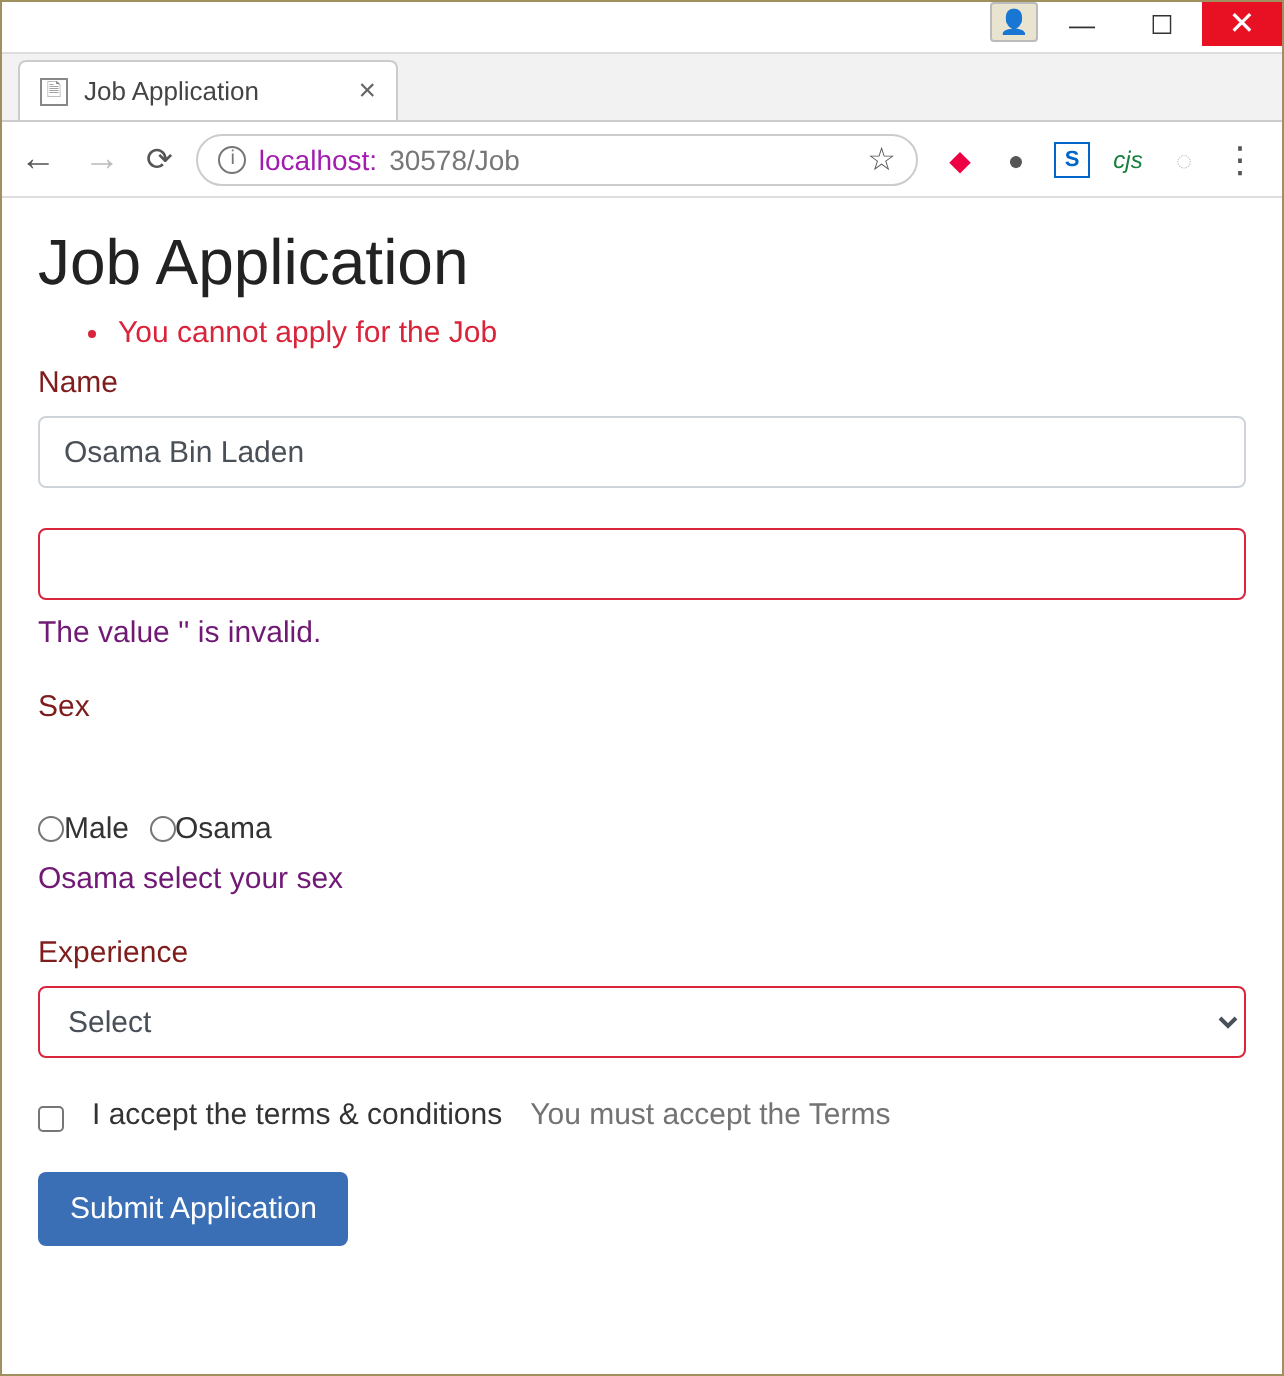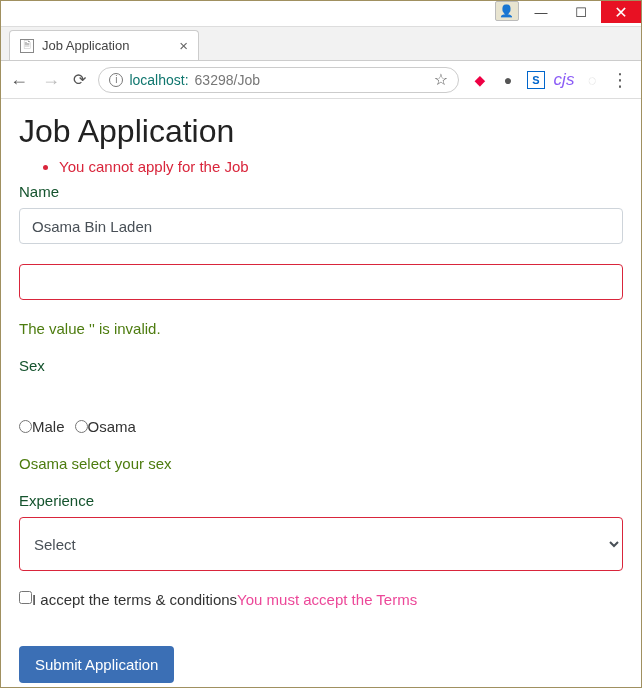--- a/index.html
+++ b/index.html
@@ -128,21 +128,21 @@
       width: 14px;
       height: 14px;
       border: 1px solid #777;
       border-radius: 50%;
       font-size: 10px;
       display: flex;
       align-items: center;
       justify-content: center;
       color: #777;
     }
-    .url-host { color: #0f766e; }
+    .url-host { color: #a21caf; }
     .url-path { color: #777; }
     .url-star { margin-left: auto; font-size: 16px; color: #555; }
     .ext-icons {
       display: flex;
       gap: 10px;
       align-items: center;
       padding-right: 4px;
     }
     .ext-icon { width: 18px; height: 18px; display:flex; align-items:center; justify-content:center; font-size:14px; }
     .menu-dots { font-size: 18px; color: #555; }
@@ -166,69 +166,68 @@
     .errlist li {
       color: #d9253b;
       font-size: 15px;
     }
     .form-group {
       margin-bottom: 20px;
     }
     .label {
       display: block;
       font-size: 15px;
-      color: #14532d;
+      color: #7f1d1d;
       margin-bottom: 8px;
     }
     .input {
       width: 100%;
       height: 36px;
       border: 1px solid #ced4da;
       border-radius: 4px;
       padding: 0 12px;
       font-size: 15px;
       color: #495057;
     }
     .input.invalid, .select.invalid {
       border-color: #d9253b;
     }
     .field-error {
-      color: #4d7c0f;
-      font-size: 15px;
-      margin-top: 20px;
+      color: #701a75;
+      font-size: 15px;
+      margin-top: 8px;
     }
     .radio-row {
       display: flex;
       gap: 2px;
       align-items: flex-start;
       font-size: 15px;
       color: #333;
       margin-top: 44px;
     }
     .radio-row label { margin-right: 8px; display:flex; align-items:center; }
     .select {
       width: 100%;
-      height: 54px;
+      height: 36px;
       border: 1px solid #ced4da;
       border-radius: 4px;
       padding: 0 10px;
       font-size: 15px;
       color: #495057;
       background: #fff;
     }
     .check-row {
       display: flex;
-      align-items: flex-start;
-      gap: 0;
+      align-items: flex-end;
+      gap: 14px;
       font-size: 15px;
       color: #333;
     }
-    .check-error { color: #ec4899; }
+    .check-error { color: #737373; }
     .btn {
-      margin-top: 18px;
       background: #3b6fb5;
       color: #fff;
       border: none;
       border-radius: 4px;
       padding: 10px 16px;
       font-size: 15px;
       cursor: pointer;
     }
   </style>
 </head>
@@ -253,28 +252,28 @@
     </div>
   </div>
 
   <div class="addrbar">
     <span class="nav-arrow">←</span>
     <span class="nav-arrow disabled">→</span>
     <span class="reload">⟳</span>
     <div class="url-box">
       <span class="url-info">i</span>
       <span class="url-host">localhost:</span>
-        <span class="url-path">63298/Job</span>
+        <span class="url-path">30578/Job</span>
       <span class="url-star">☆</span>
     </div>
     <div class="ext-icons">
       <span class="ext-icon" style="color:#e04;">◆</span>
       <span class="ext-icon" style="color:#555;">●</span>
       <span class="ext-icon" style="color:#06c;border:1px solid #06c;font-size:11px;font-weight:bold;">S</span>
-      <span class="ext-icon" style="color:#8b5cf6;font-style:italic;font-size:17px;">cjs</span>
+      <span class="ext-icon" style="color:#15803d;font-style:italic;font-size:12px;">cjs</span>
       <span class="ext-icon" style="color:#ccc;">◌</span>
       <span class="menu-dots">⋮</span>
     </div>
   </div>
 
   <div class="page">
     <h1>Job Application</h1>
 
     <ul class="errlist">
       <li>You cannot apply for the Job</li>

